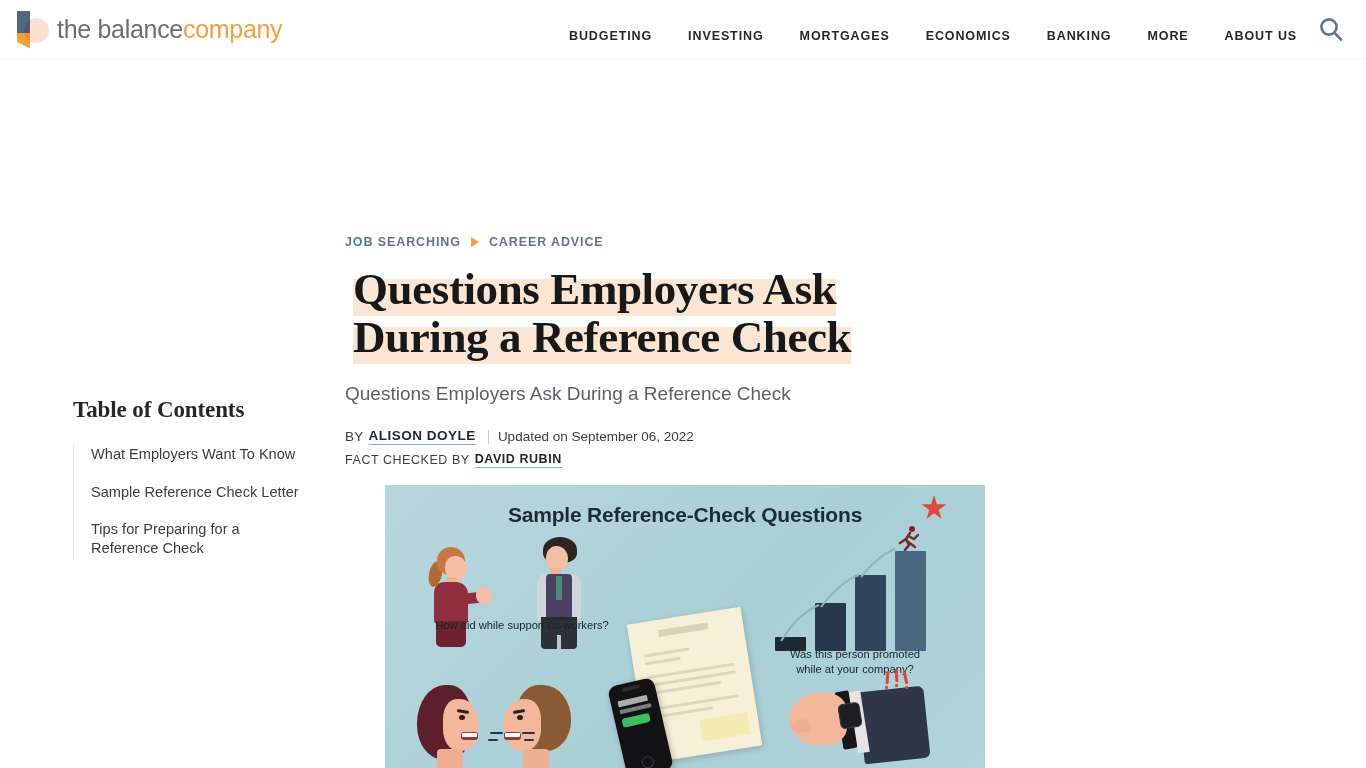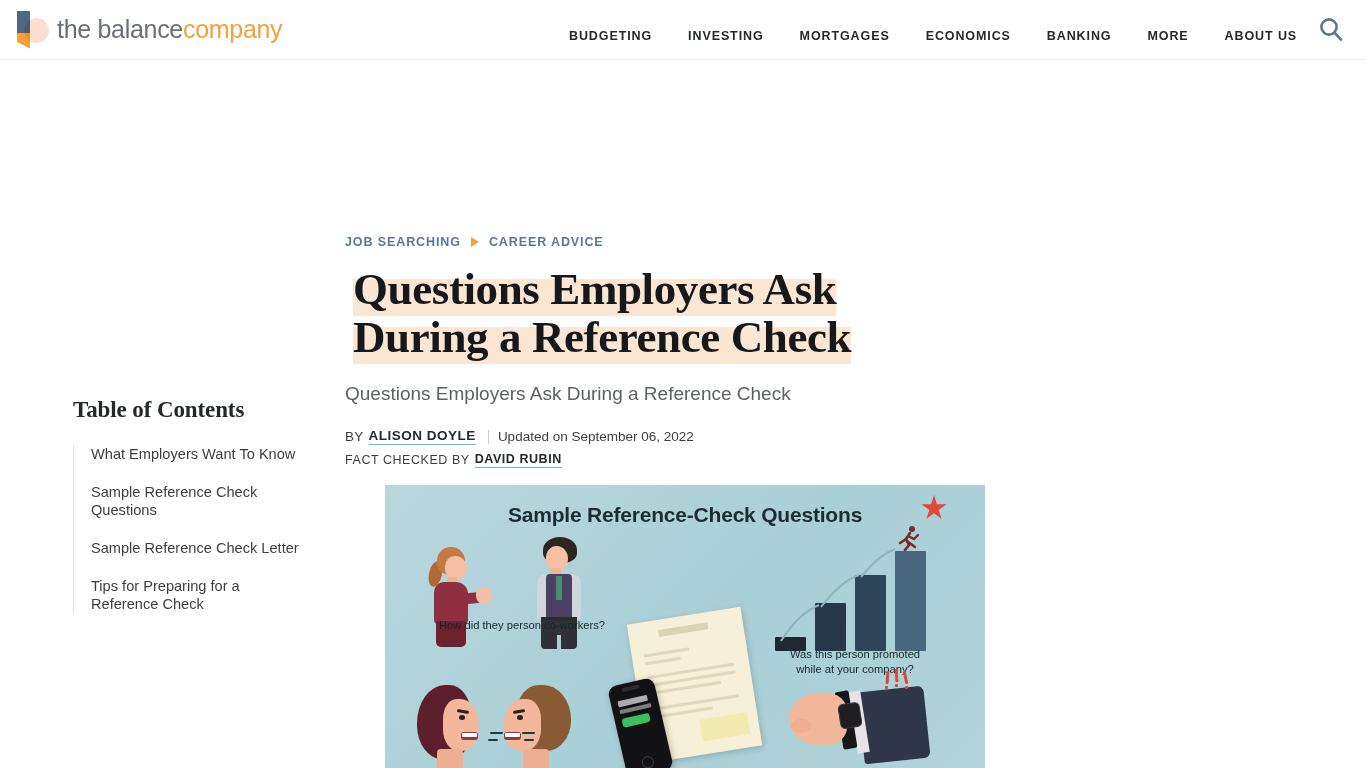--- a/index.html
+++ b/index.html
@@ -432,23 +432,20 @@
 
 <div class="page">
 
   <aside class="toc">
     <h2 class="toc-title">Table of Contents</h2>
     <ul class="toc-list">
       <li class="toc-item">
         <a class="toc-link" href="#">What Employers Want To Know</a>
       </li>
       <li class="toc-item">
-        <a class="toc-link" href="#">Sample Reference Check Questions</a>
-      </li>
-      <li class="toc-item">
         <a class="toc-link" href="#">Sample Reference Check Letter</a>
       </li>
       <li class="toc-item">
         <a class="toc-link" href="#">Tips for Preparing for a Reference Check</a>
       </li>
     </ul>
   </aside>
 
   <article class="article">
 
@@ -497,21 +494,21 @@
           <span class="m-face"></span>
           <span class="m-neck"></span>
         <span class="m-shirt"></span>
           <span class="m-vest"></span>
           <span class="m-tie"></span>
         <span class="m-belt"></span>
           <span class="m-pants"></span>
           <span class="m-gap"></span>
       </div>
 
-      <div class="ig-cap cap-support">How did they person co-workers?</div>
+      <div class="ig-cap cap-support">How did while support co-workers?</div>
 
       <div class="fig-paper">
         <span class="paper-head"></span>
         <span class="paper-l" style="left:12px; top:32px; width:46px;"></span>
         <span class="paper-l" style="left:12px; top:40px; width:36px;"></span>
         <span class="paper-l" style="left:12px; top:54px; width:88px;"></span>
         <span class="paper-l" style="left:12px; top:62px; width:88px;"></span>
         <span class="paper-l" style="left:12px; top:70px; width:72px;"></span>
         <span class="paper-l" style="left:12px; top:86px; width:88px;"></span>
         <span class="paper-l" style="left:12px; top:94px; width:60px;"></span>

